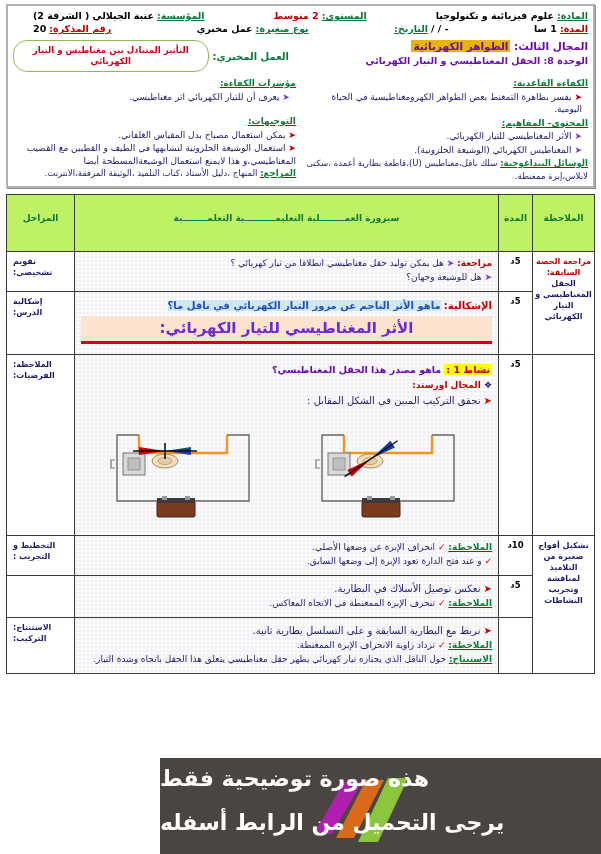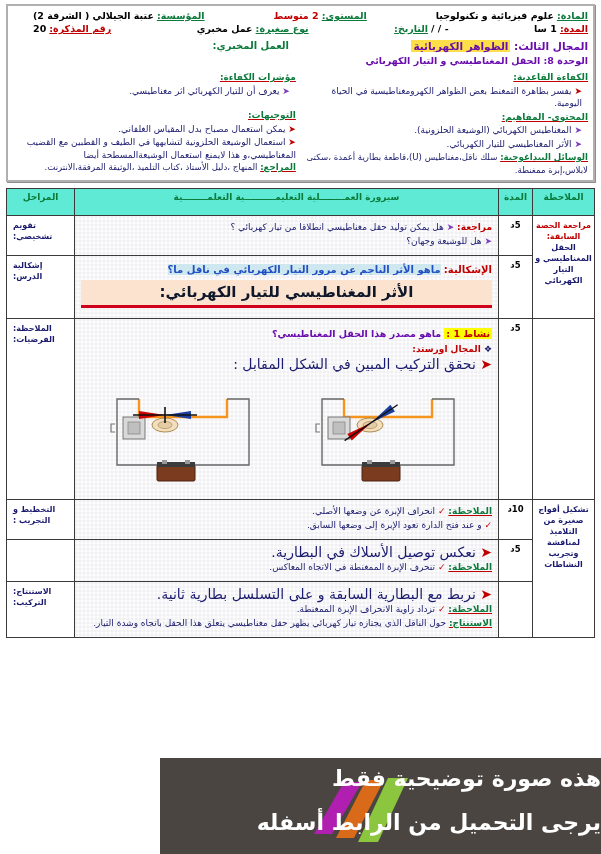--- a/index.html
+++ b/index.html
@@ -31,21 +31,21 @@
   .header-mid{display:flex;justify-content:space-between;align-items:flex-start;margin-top:5px;}
   .lab-side{width:48%;display:flex;align-items:center;gap:4px;justify-content:flex-start;}
   .lab-label{color:#0b7a3b;font-weight:bold;font-size:10px;white-space:nowrap;}
   .lab-pill{
     border:1.6px solid #8bbe4e;border-radius:14px;
     padding:4px 7px;color:#d0021b;font-weight:bold;font-size:8.6px;
     line-height:11px;text-align:center;background:#fff;
   }
   .domain-side{width:50%;text-align:right;}
   .domain-line{font-size:10.5px;font-weight:bold;color:#6a0dad;margin-bottom:3px;}
-  .hl-yellow{background:#fde047;padding:0 2px;}
+  .hl-yellow{background:#eab308;padding:0 2px;}
   .unit-line{font-size:9.5px;font-weight:bold;color:#6a0dad;}
 
   .cols{display:flex;justify-content:space-between;margin-top:5px;}
   .col{width:49.2%;font-size:9px;line-height:12.5px;}
   .col.left{text-align:right;}
   .sec-title{color:#0b7a3b;font-weight:bold;text-decoration:underline;text-decoration-color:#c00000;display:inline-block;margin-bottom:1px;}
   .bullet-row{display:block;color:#1a1a6e;margin:0 0 1px 0;}
   .b-arrow{color:#c00000;font-weight:bold;}
   .b-chev{color:#7b3fbf;font-weight:bold;}
   .txt-navy{color:#1a1a6e;}
@@ -58,21 +58,21 @@
     table-layout:fixed;
   }
   table.main th,table.main td{border:1px solid #3a3a3a;vertical-align:top;}
   .c-stage{width:68px;}
   .c-proc{width:auto;}
   .c-dur{width:34px;}
   .c-note{width:62px;}
 
   th.hdr{
     font-size:9px;color:#0b7a3b;font-weight:bold;text-align:center;
-    padding:3px 2px;background:#5eead4;height:20px;
+    padding:18px 2px;background:#bef264;height:20px;
   }
 
   td.stage{
     font-size:8px;color:#1a1a6e;text-align:left;padding:4px 6px;line-height:11px;font-weight:bold;
   }
   td.dur{font-size:8.5px;color:#000;text-align:center;padding:4px 1px;font-weight:bold;}
   td.note{font-size:8px;text-align:center;padding:4px 2px;line-height:11px;font-weight:bold;}
   td.proc{
     padding:4px 6px 6px 6px;
     background-image:
@@ -87,46 +87,46 @@
   .k-green-u{color:#0b7a3b;font-weight:bold;text-decoration:underline;text-decoration-color:#c00000;}
   .k-navy{color:#1a1a6e;}
   .k-blue{color:#1f4fc0;font-weight:bold;}
   .hl-cyan{background:#cfe8ef;}
   .chev{color:#7b3fbf;font-weight:bold;}
   .check{color:#c00000;font-weight:bold;}
   .arrowhead{color:#c00000;font-weight:bold;}
 
   .problem-line{font-size:10px;line-height:14px;text-align:right;margin:3px 0 2px 0;}
   .big-title{
-    text-align:center;font-size:15px;font-weight:bold;color:#0f172a;
+    text-align:center;font-size:15px;font-weight:bold;color:#6d28d9;
     background:#fbe3d0;border-bottom:3px solid #d0021b;
     padding:2px 4px 3px 4px;margin:3px 0 4px 0;line-height:20px;
   }
 
   .act-line{font-size:9.5px;text-align:right;margin:4px 0 1px 0;line-height:14px;}
   .act-badge{background:#ffff00;color:#c00000;font-weight:bold;padding:0 2px;}
   .act-q{color:#6a0dad;font-weight:bold;}
   .sub-line{font-size:9px;text-align:right;color:#c00000;font-weight:bold;line-height:13px;margin:2px 0;}
   .sub-line .dia{color:#1a1a6e;}
-  .inst-line{font-size:14px;text-align:right;color:#1a1a6e;line-height:13px;margin:2px 0;}
+  .inst-line{font-size:10px;text-align:right;color:#1a1a6e;line-height:13px;margin:2px 0;}
 
   
   .circuits{display:flex;justify-content:space-around;align-items:flex-start;margin:6px 0 4px 0;}
   .circuit{position:relative;width:150px;height:112px;}
   svg{display:block;}
 
   
   .watermark{
     position:absolute;left:0;right:0;bottom:0;
     height:96px;width:441px;margin-left:0;
     background:#4a4540;
     overflow:hidden;
   }
   .wm-text{
-    position:absolute;width:100%;text-align:right;color:#ffffff;
+    position:absolute;width:100%;text-align:left;color:#ffffff;
     font-family:"DejaVu Sans","Liberation Sans",sans-serif;
     font-weight:bold;
   }
   .wm1{top:8px;font-size:22px;}
   .wm2{top:52px;font-size:22px;}
   .wm-logo{position:absolute;left:150px;top:6px;width:130px;height:88px;}
 </style>
 </head>
 <body>
 
@@ -174,43 +174,44 @@
           <span>المجال الثالث:</span>
           <span class="hl-yellow">الظواهر الكهربائية</span>
         </div>
         <div class="unit-line">
           <span>الوحدة 8:</span>
           <span>الحقل المغناطيسي و التيار الكهربائي</span>
         </div>
       </div>
       <div class="lab-side">
         <span class="lab-label">العمل المخبري:</span>
+        <span class="lab-pill">التأثير المتبادل بين مغناطيس و التيار الكهربائي</span>
       </div>
     </div>
 
     <div class="cols">
 
       <div class="col">
         <div>
           <span class="sec-title">الكفاءة القاعدية:</span>
         </div>
         <div class="bullet-row right-pad">
           <span class="b-arrow">➤</span>
           <span class="txt-navy">يفسر بظاهرة التمغنط بعض الظواهر الكهرومغناطيسية في الحياة اليومية.</span>
         </div>
         <div>
           <span class="sec-title">المحتوى- المفاهيم:</span>
         </div>
         <div class="bullet-row right-pad">
           <span class="b-chev">➤</span>
-          <span class="txt-navy">المغناطيس الكهربائي (الوشيعة الحلزونية).</span>
+          <span class="txt-navy">الأثر المغناطيسي للتيار الكهربائي.</span>
         </div>
         <div class="bullet-row right-pad">
           <span class="b-chev">➤</span>
-          <span class="txt-navy">الأثر المغناطيسي للتيار الكهربائي.</span>
+          <span class="txt-navy">المغناطيس الكهربائي (الوشيعة الحلزونية).</span>
         </div>
         <div class="small" style="margin-top:2px">
           <span class="sec-title">الوسائل البيداغوجية:</span>
           <span class="txt-navy">سلك ناقل،مغناطيس (U)،قاطعة بطارية أعمدة ،سكتى لابلاس،إبرة ممغنطة.</span>
         </div>
       </div>
 
       <div class="col left">
         <div>
           <span class="sec-title">مؤشرات الكفاءة:</span>

